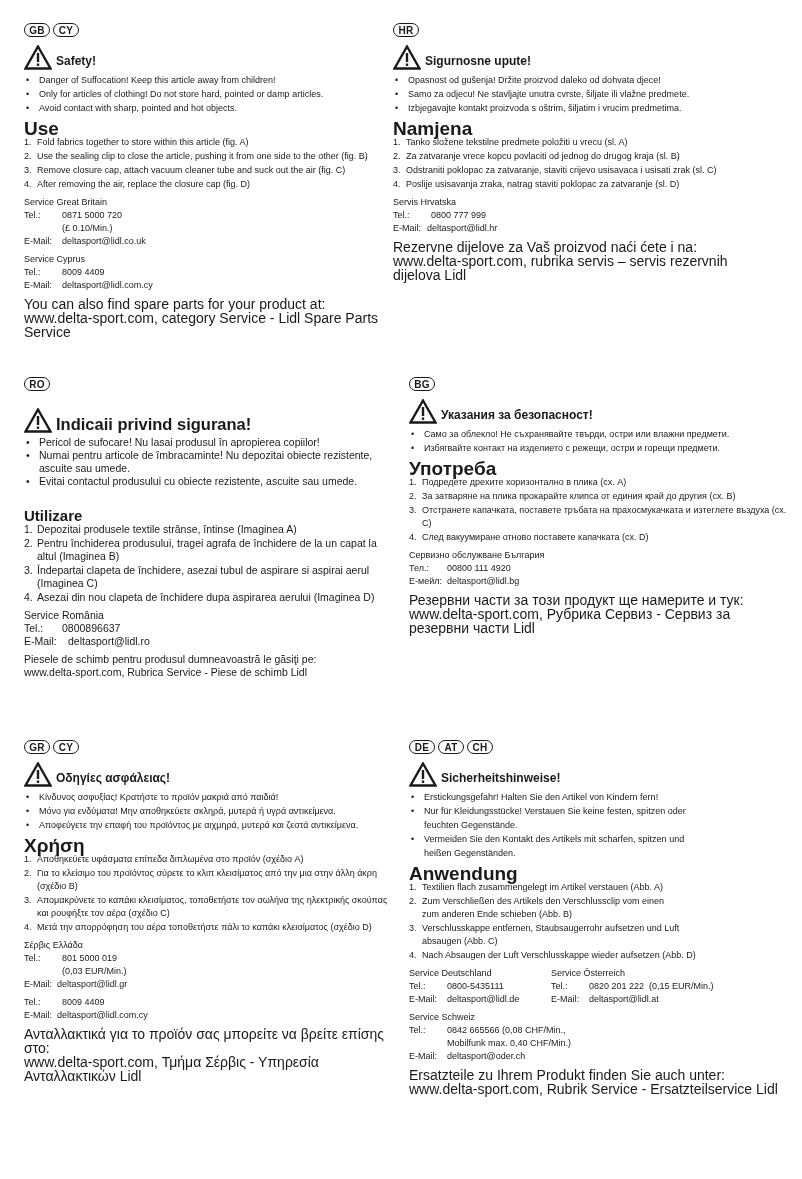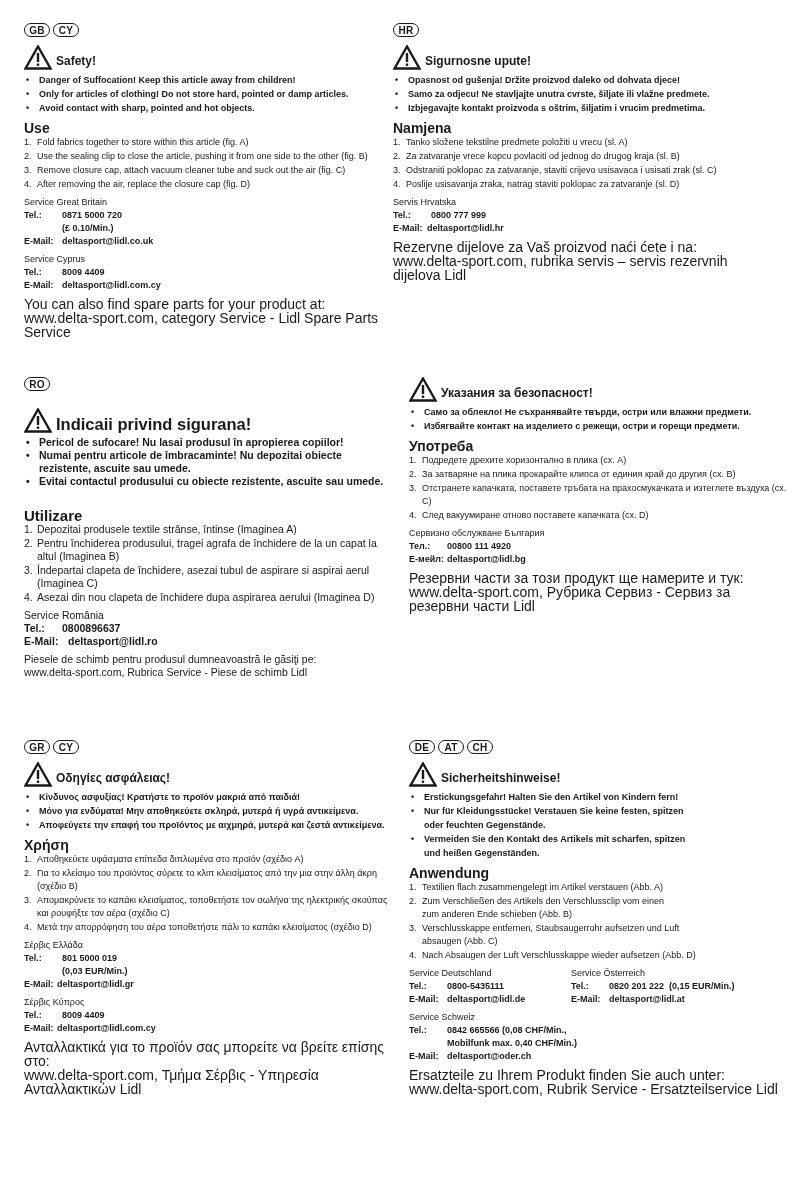--- a/index.html
+++ b/index.html
@@ -11,35 +11,35 @@
   .badges { display: flex; gap: 3px; height: 14px; margin-bottom: 8px; }
   .badge {
     display: inline-flex; align-items: center; justify-content: center;
     min-width: 20px; height: 12px; padding: 0 2px; border: 1.3px solid #1a1a1a;
     border-radius: 8px; font-size: 10px; font-weight: bold; letter-spacing: 0.2px;
   }
   .title-row { display: flex; align-items: flex-end; gap: 4px; margin-bottom: 3px; }
   .warn-icon { width: 28px; height: 25px; display: inline-block; }
   .title { font-size: 12px; font-weight: bold; line-height: 18px; }
   .title.lg { font-size: 16.5px; margin-top: 16px; }
-  ul.bullets { list-style: none; margin: 0 0 6px 0; padding: 0; font-weight: bold; }
+  ul.bullets { list-style: none; margin: 0 0 6px 0; padding: 0; }
   ul.bullets li { position: relative; padding-left: 15px; font-size: 9px; line-height: 14px; }
   ul.bullets li::before { content: "•"; position: absolute; left: 2px; top: 0; }
-  .sec-head { font-size: 14px; font-weight: bold; line-height: 15px; margin-top: 2px; }
+  .sec-head { font-size: 19px; font-weight: bold; line-height: 15px; margin-top: 2px; }
   .sec-head.lg { font-size: 15px; margin-top: 20px; }
   ol.steps { list-style: none; margin: 0 0 5px 0; padding: 0; }
   ol.steps li { position: relative; padding-left: 13px; font-size: 9px; line-height: 13px; margin-bottom: 1px; }
   ol.steps li .num { position: absolute; left: 0; top: 0; }
   .contact { font-size: 9px; line-height: 13px; margin-bottom: 5px; }
-  .crow { display: flex; font-weight: bold; }
+  .crow { display: flex; }
   .crow .lbl { width: 38px; flex: none; }
   .parts { font-size: 14px; line-height: 14px; }
   .lg-text ul.bullets li, .lg-text ol.steps li, .lg-text .contact, .lg-text .parts { font-size: 10.5px; line-height: 13px; }
   .lg-text ul.bullets li { padding-left: 15px; }
-  .two-col { display: flex; gap: 28px; }
+  .two-col { display: flex; gap: 8px; }
   .two-col .contact { width: 178px; }
   a.link { color: inherit; text-decoration: none; }
 </style>
 </head>
 <body>
 
 <div class="section" style="left:24px; top:23px;">
   <div class="badges">
     <span class="badge">GB</span>
     <span class="badge">CY</span>
@@ -172,20 +172,23 @@
         <a class="link">deltasport@lidl.ro</a>
       </div>
   </div>
   <div class="parts">
     <div>Piesele de schimb pentru produsul dumneavoastră le găsiţi pe:</div>
     <div>www.delta-sport.com, Rubrica Service - Piese de schimb Lidl</div>
   </div>
 </div>
 
 <div class="section" style="left:409px; top:377px;">
+  <div class="badges">
+    <span class="badge">BG</span>
+  </div>
   <div class="title-row">
     <svg class="warn-icon" viewBox="0 0 28 25">
         <path d="M14 1.5 L26.5 23.5 L1.5 23.5 Z" fill="none" stroke="#1a1a1a" stroke-width="2.4"></path>
         <rect x="12.8" y="8" width="2.4" height="9" fill="#1a1a1a"></rect>
         <rect x="12.8" y="18.5" width="2.4" height="2.4" fill="#1a1a1a"></rect>
       </svg>
     <span class="title">Указания за безопасност!</span>
   </div>
   <ul class="bullets">
     <li>Само за облекло! Не съхранявайте твърди, остри или влажни предмети.</li>
@@ -249,21 +252,20 @@
     <div class="crow">
         <span class="lbl"></span>
         <span>(0,03 EUR/Min.)</span>
       </div>
     <div class="crow">
         <span class="lbl" style="width:33px">E-Mail:</span>
         <a class="link">deltasport@lidl.gr</a>
       </div>
   </div>
   <div class="contact">
-    <div>Σέρβις Κύπρος</div>
     <div class="crow">
         <span class="lbl">Tel.:</span>
         <span>8009 4409</span>
       </div>
     <div class="crow">
         <span class="lbl" style="width:33px">E-Mail:</span>
         <a class="link">deltasport@lidl.com.cy</a>
       </div>
   </div>
   <div class="parts">

